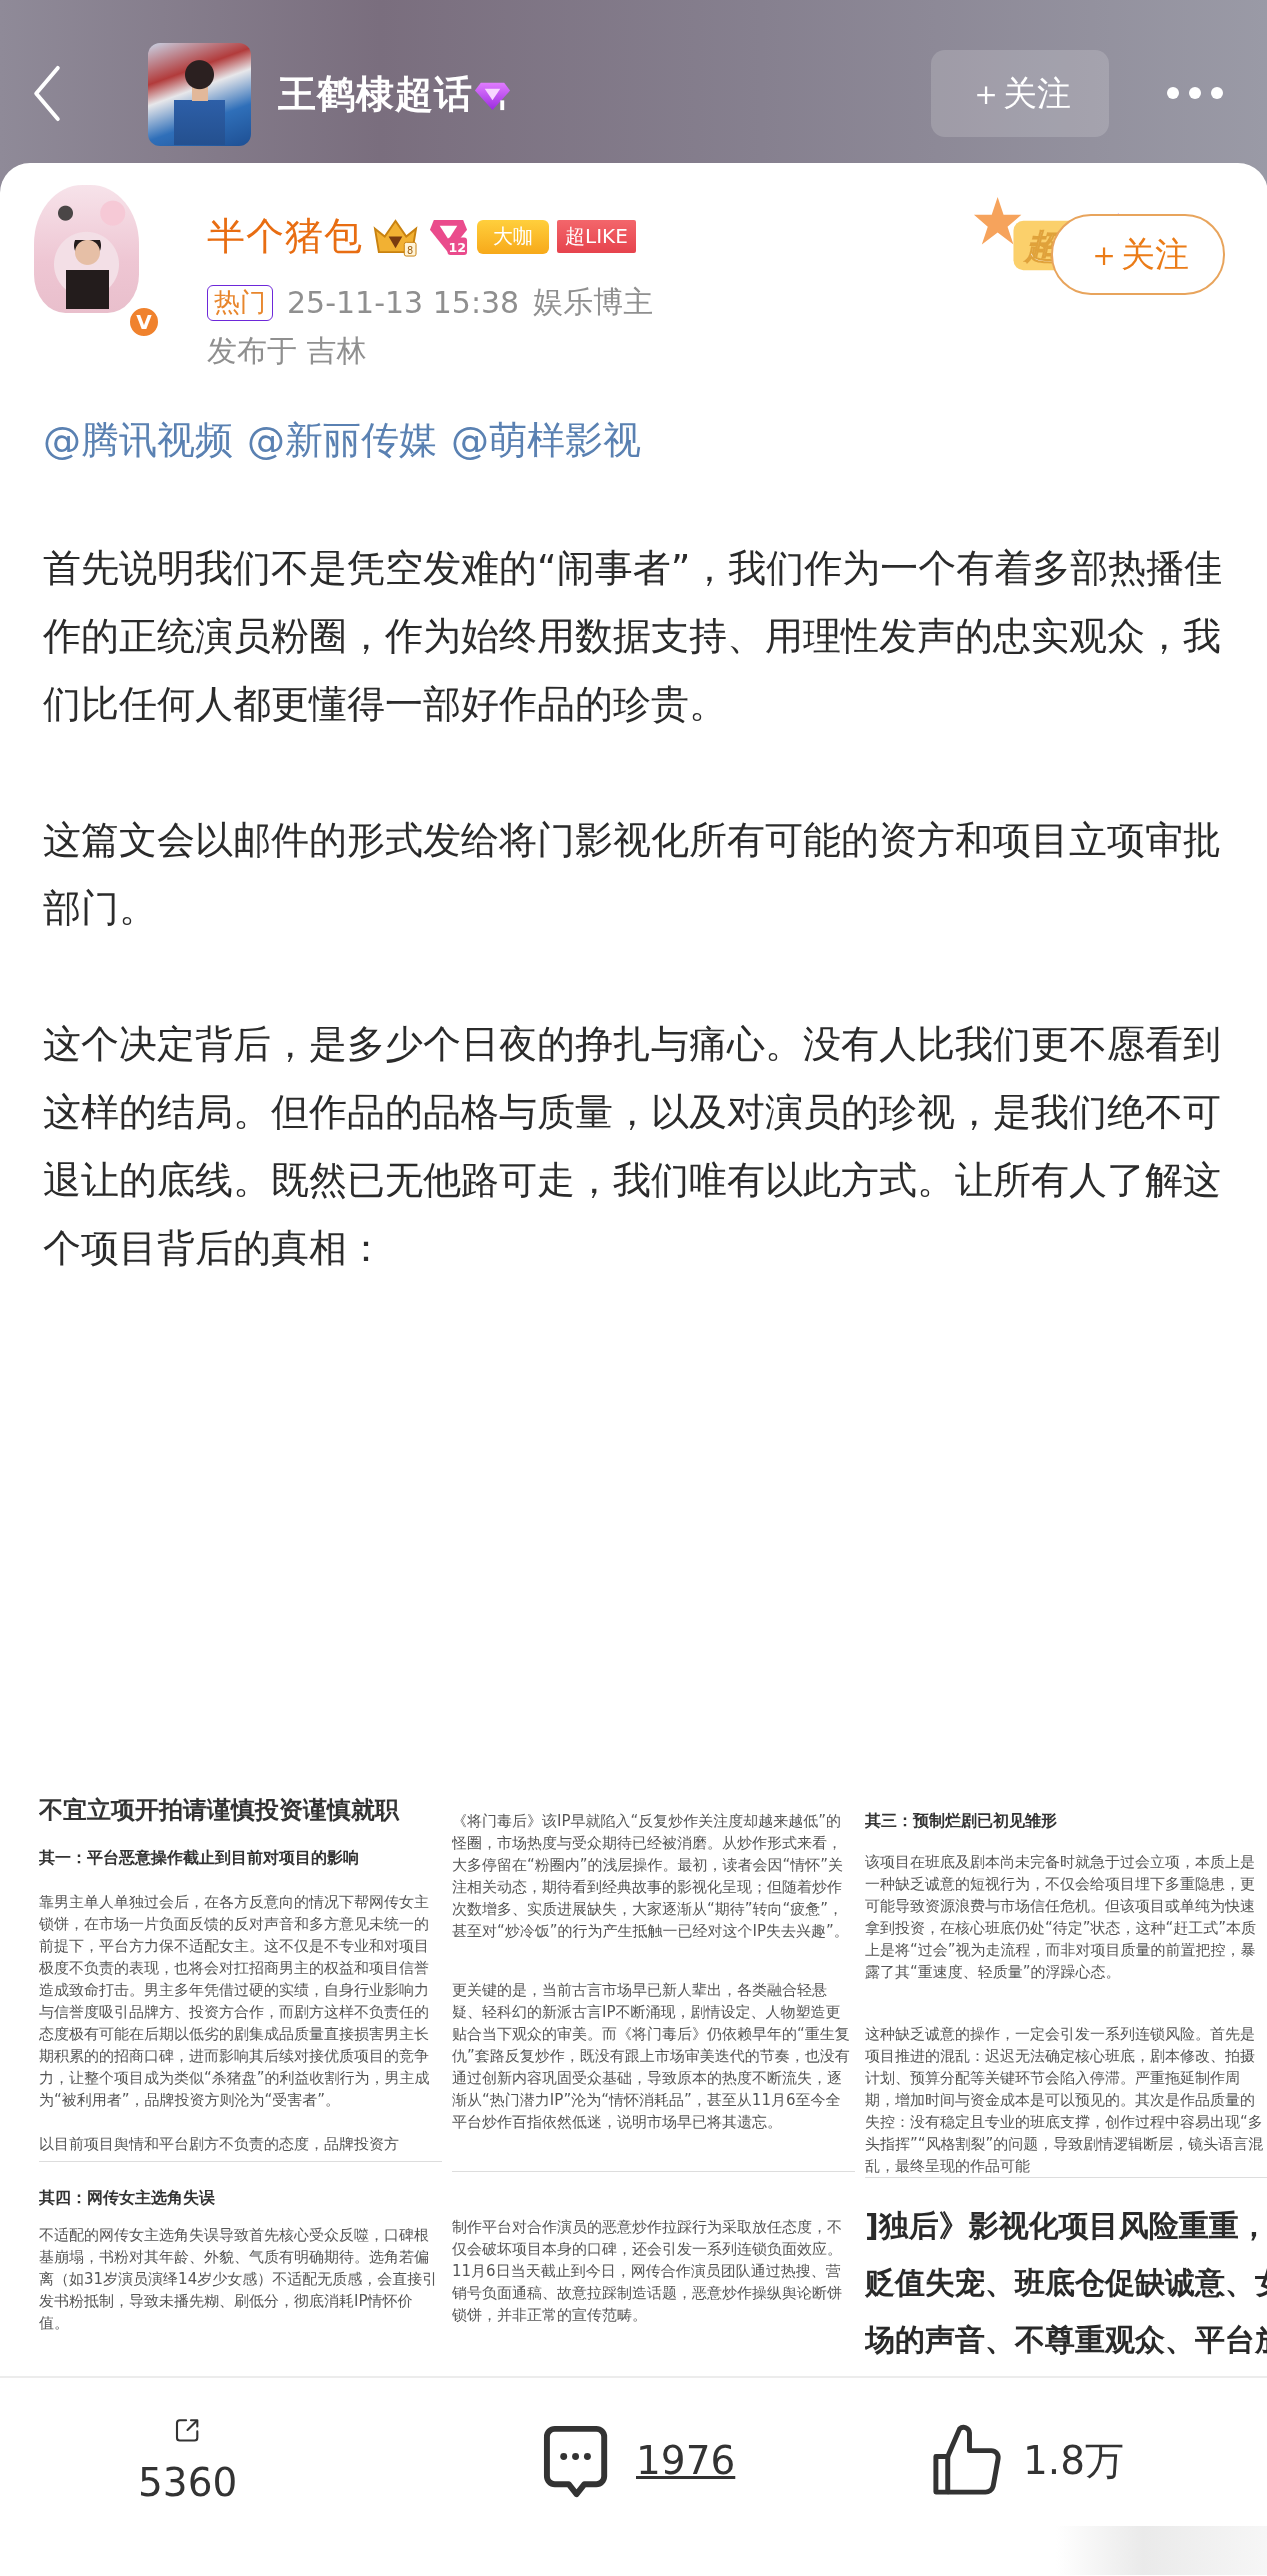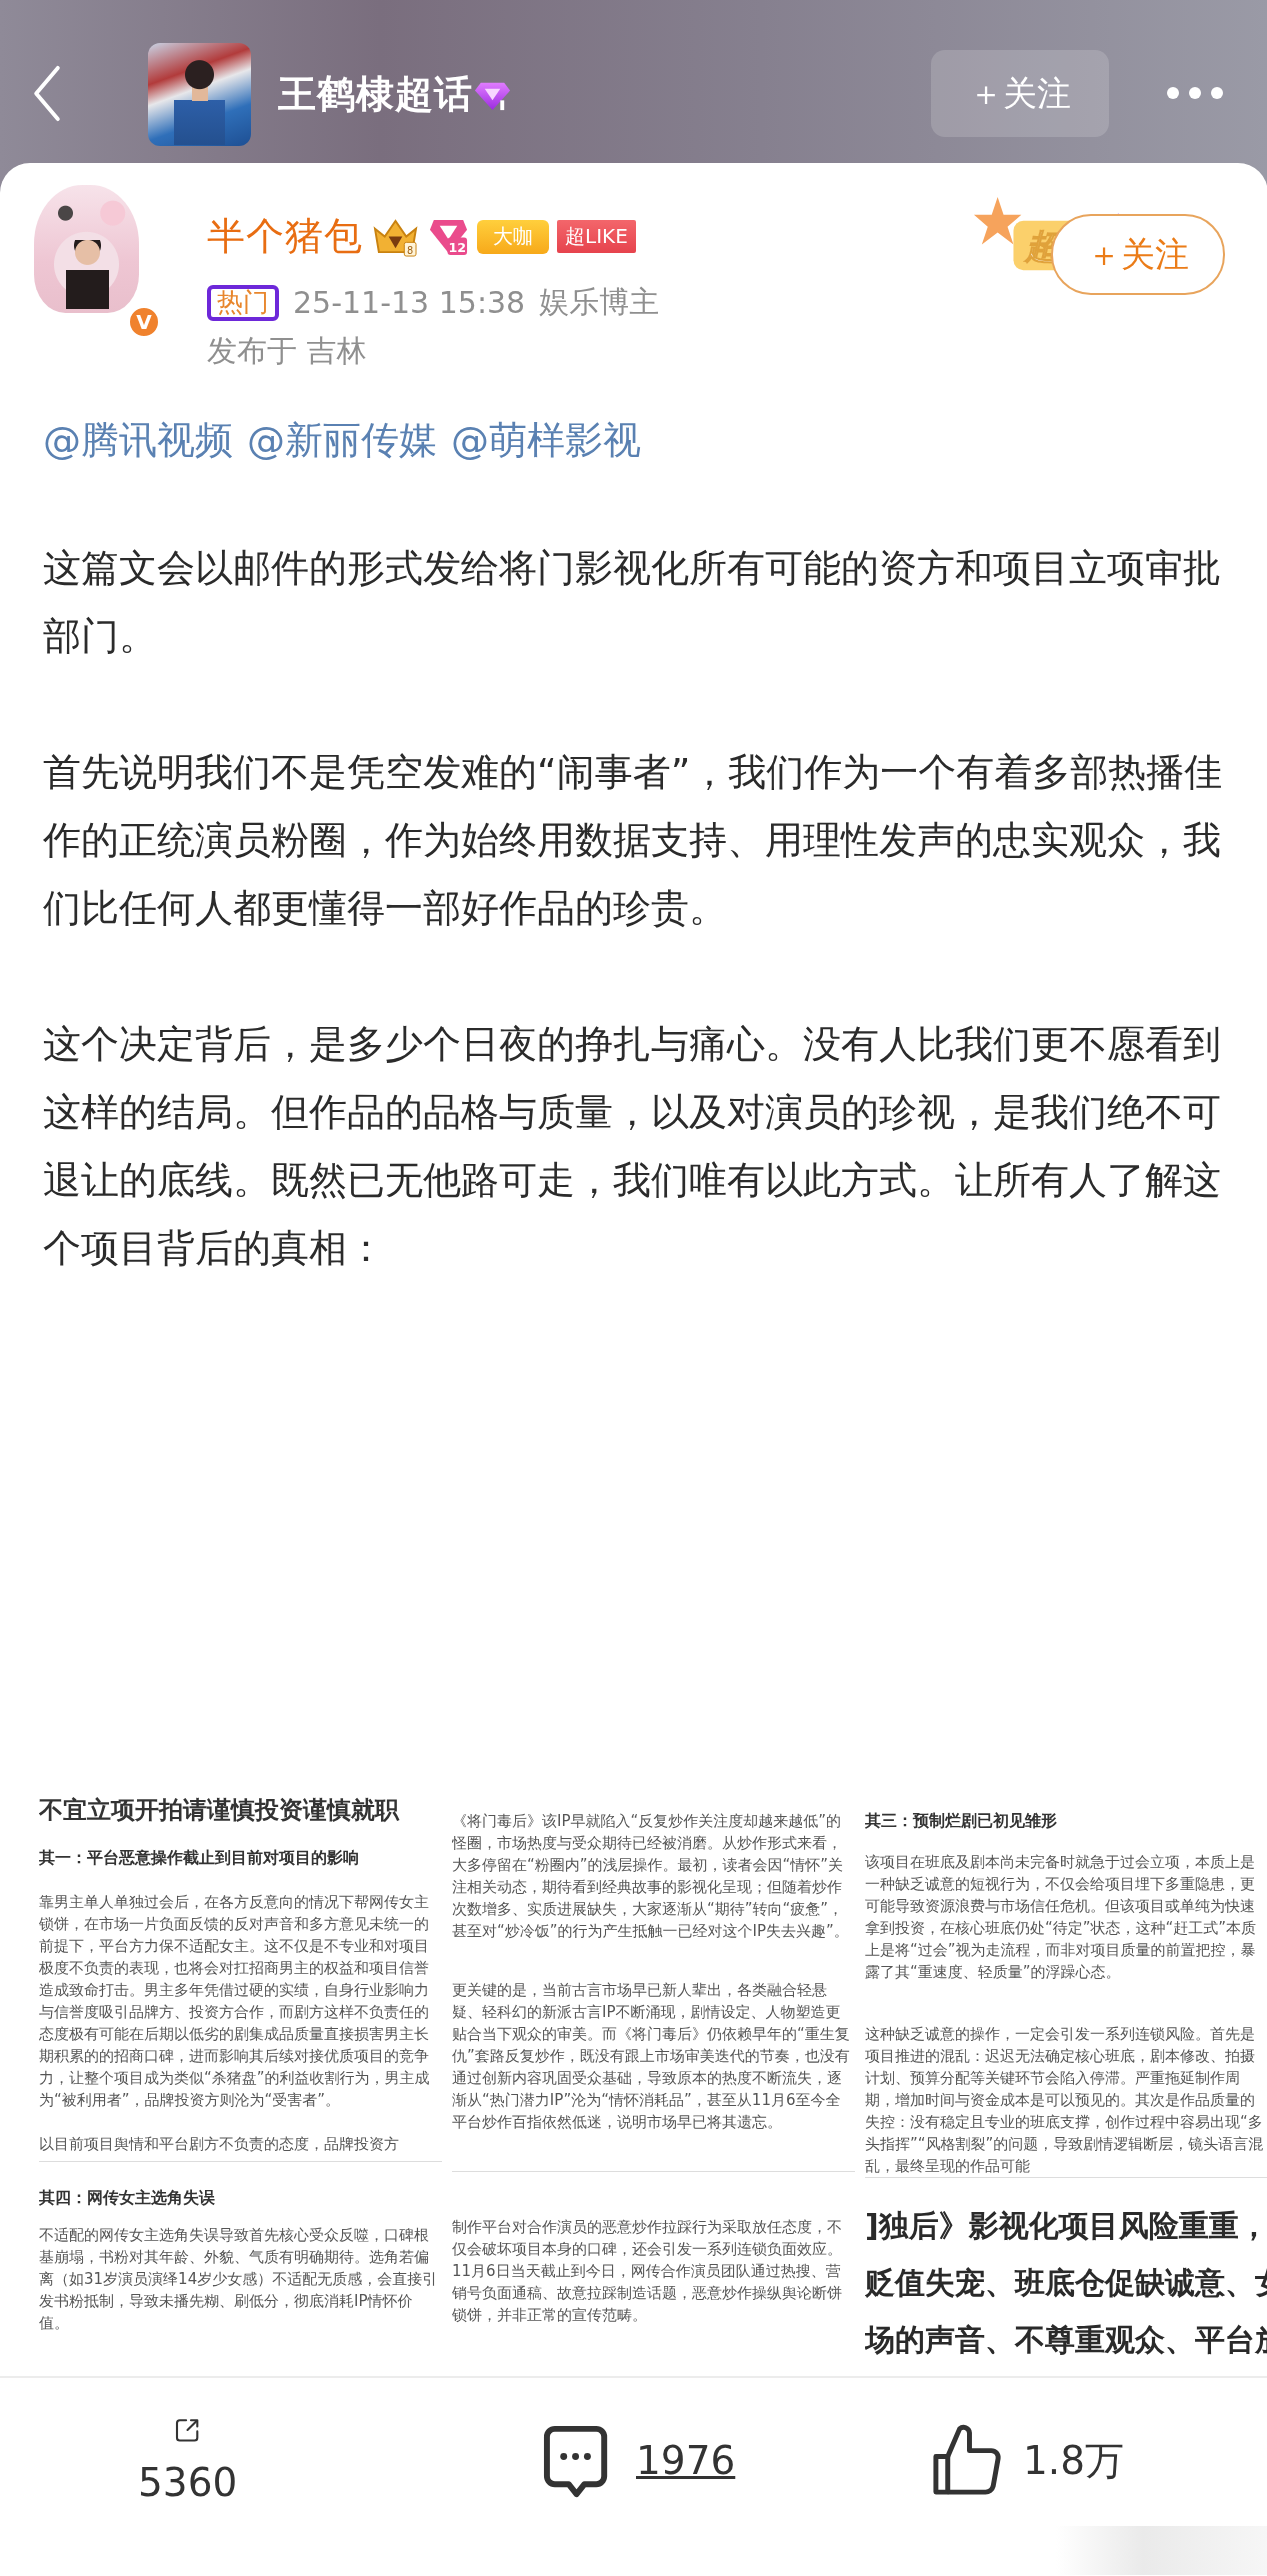--- a/index.html
+++ b/index.html
@@ -88,21 +88,21 @@
   }
   .tag-chaolike {
     background: linear-gradient(180deg, #f3666b, #e6434d); color: #fff; font-size: 20px;
     border-radius: 2px; height: 33px; padding: 0 8px; display: flex; align-items: center;
   }
   .meta-row {
     position: absolute; left: 207px; top: 120px; height: 39px;
     display: flex; align-items: center; gap: 14px; color: #8f8f8f; font-size: 30px;
   }
   .hot-tag {
-    border: 4px solid #6d28d9; color: #e8862c; border-radius: 6px; font-size: 26px;
+    border: 1px solid #6d28d9; color: #e8862c; border-radius: 6px; font-size: 26px;
     height: 36px; padding: 0 6px; display: flex; align-items: center;
   }
   .location-row {
     position: absolute; left: 207px; top: 168px; color: #8f8f8f; font-size: 30px;
   }
   .super-badge {
     position: absolute; left: 968px; top: 24px; width: 168px; height: 109px;
   }
   .follow-btn {
     position: absolute; left: 1051px; top: 51px; width: 174px; height: 81px;
@@ -228,22 +228,22 @@
   </svg>
   <div class="follow-btn">＋关注</div>
 
   <div class="mentions">
     <span>@腾讯视频</span>
     <span>@新丽传媒</span>
     <span>@萌样影视</span>
   </div>
 
   <div class="post-body">
+    <p>首先说明我们不是凭空发难的“闹事者”，我们作为一个有着多部热播佳作的正统演员粉圈，作为始终用数据支持、用理性发声的忠实观众，我们比任何人都更懂得一部好作品的珍贵。</p>
     <p>这篇文会以邮件的形式发给将门影视化所有可能的资方和项目立项审批部门。</p>
-    <p>首先说明我们不是凭空发难的“闹事者”，我们作为一个有着多部热播佳作的正统演员粉圈，作为始终用数据支持、用理性发声的忠实观众，我们比任何人都更懂得一部好作品的珍贵。</p>
     <p>这个决定背后，是多少个日夜的挣扎与痛心。没有人比我们更不愿看到这样的结局。但作品的品格与质量，以及对演员的珍视，是我们绝不可退让的底线。既然已无他路可走，我们唯有以此方式。让所有人了解这个项目背后的真相：</p>
   </div>
 
   <div class="image-grid">
 
     <div class="doc-thumb">
       <div class="sub" style="top:12px;">
         <h3>不宜立项开拍请谨慎投资谨慎就职</h3>
       </div>
       <div class="sub" style="top:65px;">

